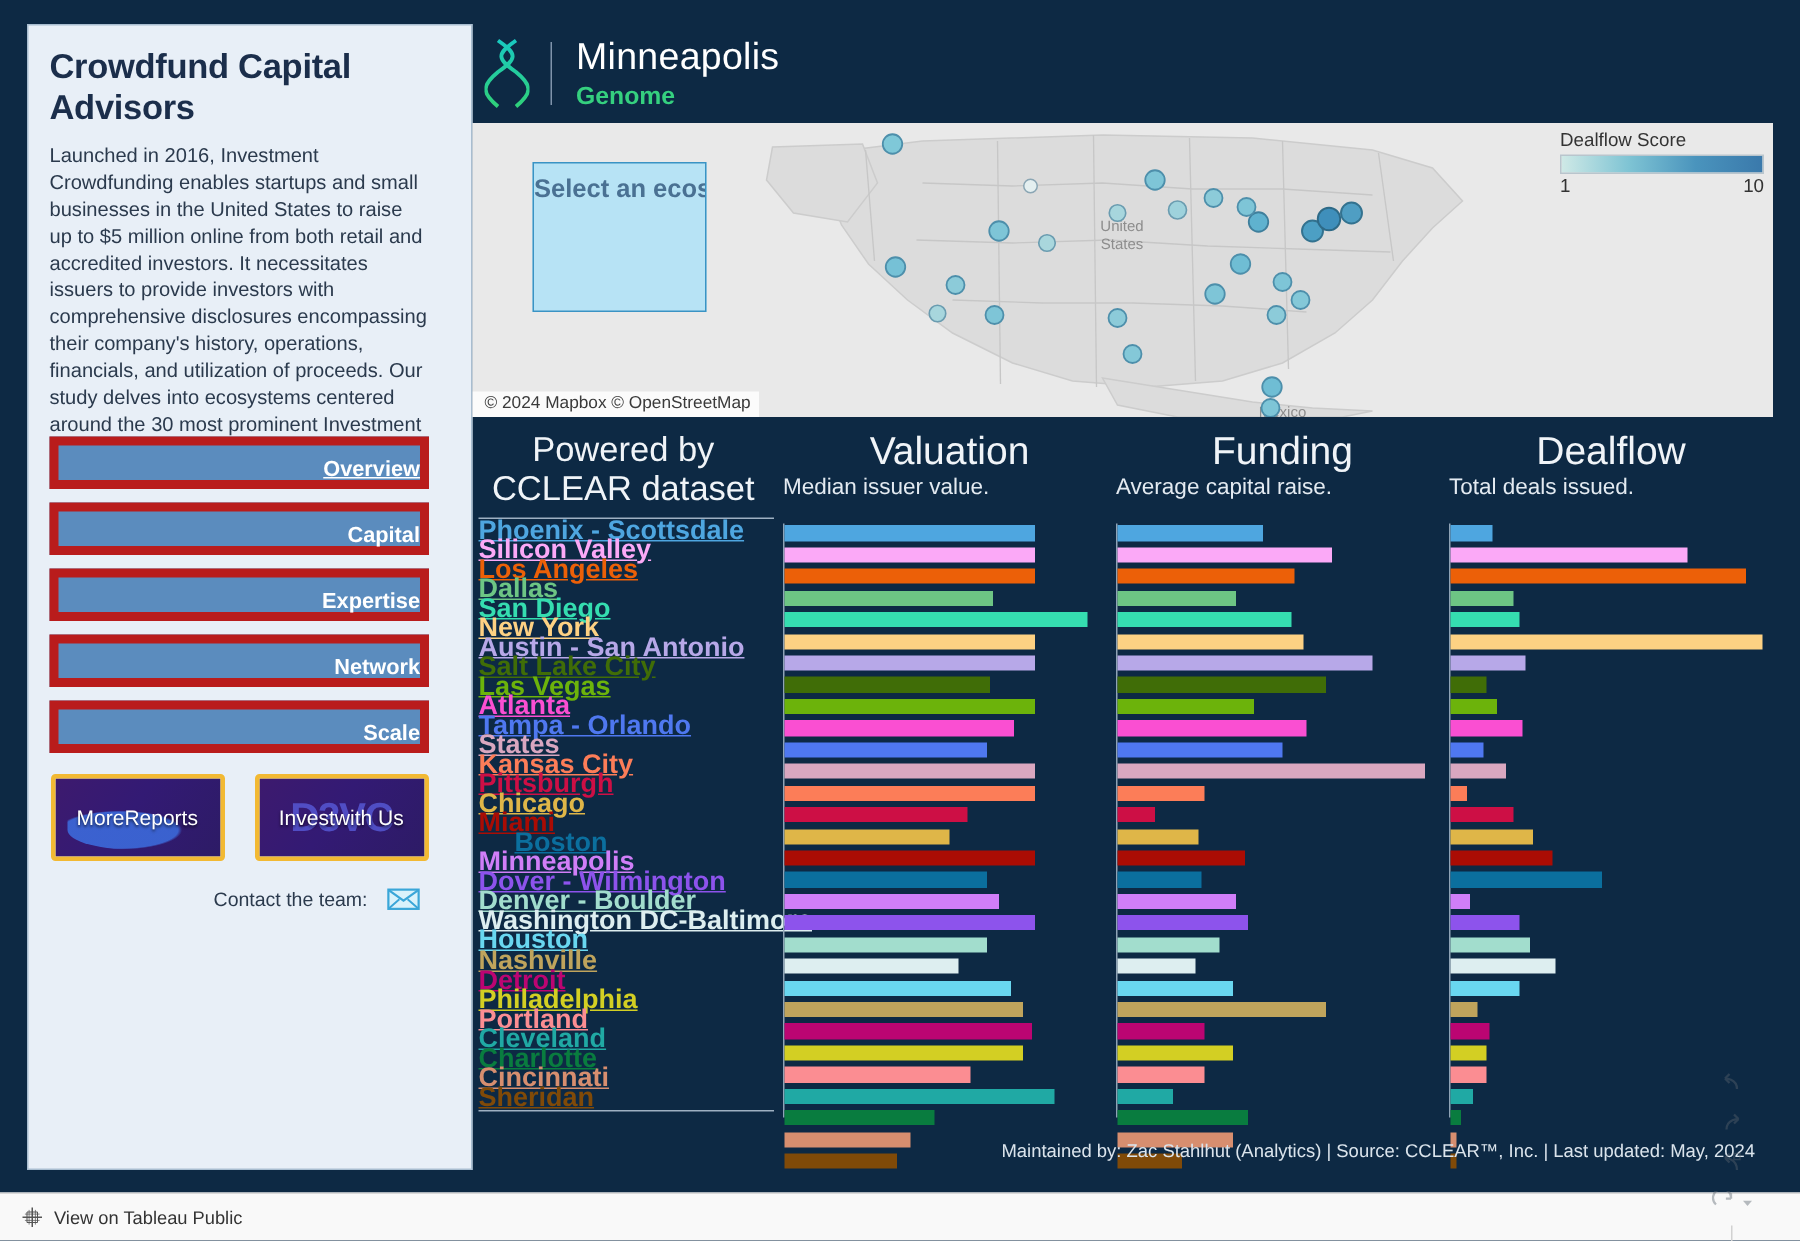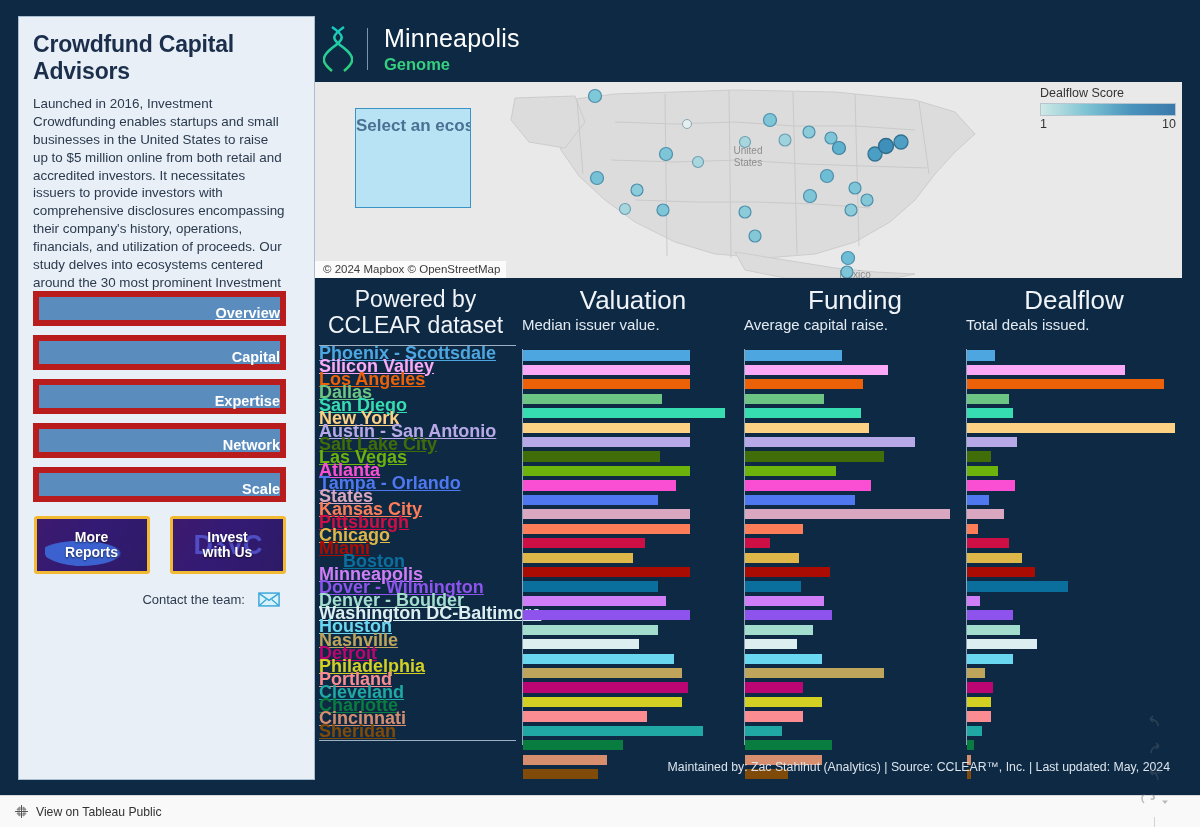--- a/index.html
+++ b/index.html
@@ -69,23 +69,23 @@
   }
   .promo .ghost2 {
     position: absolute; left: 8px; top: 14px;
     width: 100px; height: 34px;
     border-radius: 50%/40%;
     background: radial-gradient(ellipse at 35% 60%, #3c6ee0 0 42%, transparent 45%);
     opacity: .85;
   }
   .promo .lbl {
     position: absolute; inset: 0;
-    display: flex; flex-direction: column;
+    display: flex; flex-direction: row;
     align-items: center; justify-content: center;
-    color: #fff; font-size: 14px; font-weight: bold; line-height: 1.07;
+    color: #fff; font-size: 14px; font-weight: normal; line-height: 1.07;
     text-shadow: 0 1px 2px rgba(0,0,0,.65);
   }
   #contact-row {
     display: flex; align-items: center; justify-content: flex-end;
     gap: 13px; margin-top: 18px; padding-right: 6px;
   }
   #contact-row .ctext { font-size: 13px; color: #2b3a4d; }
   .mail-ico { width: 22px; height: 15px; display:block; cursor:pointer; }
 
   

